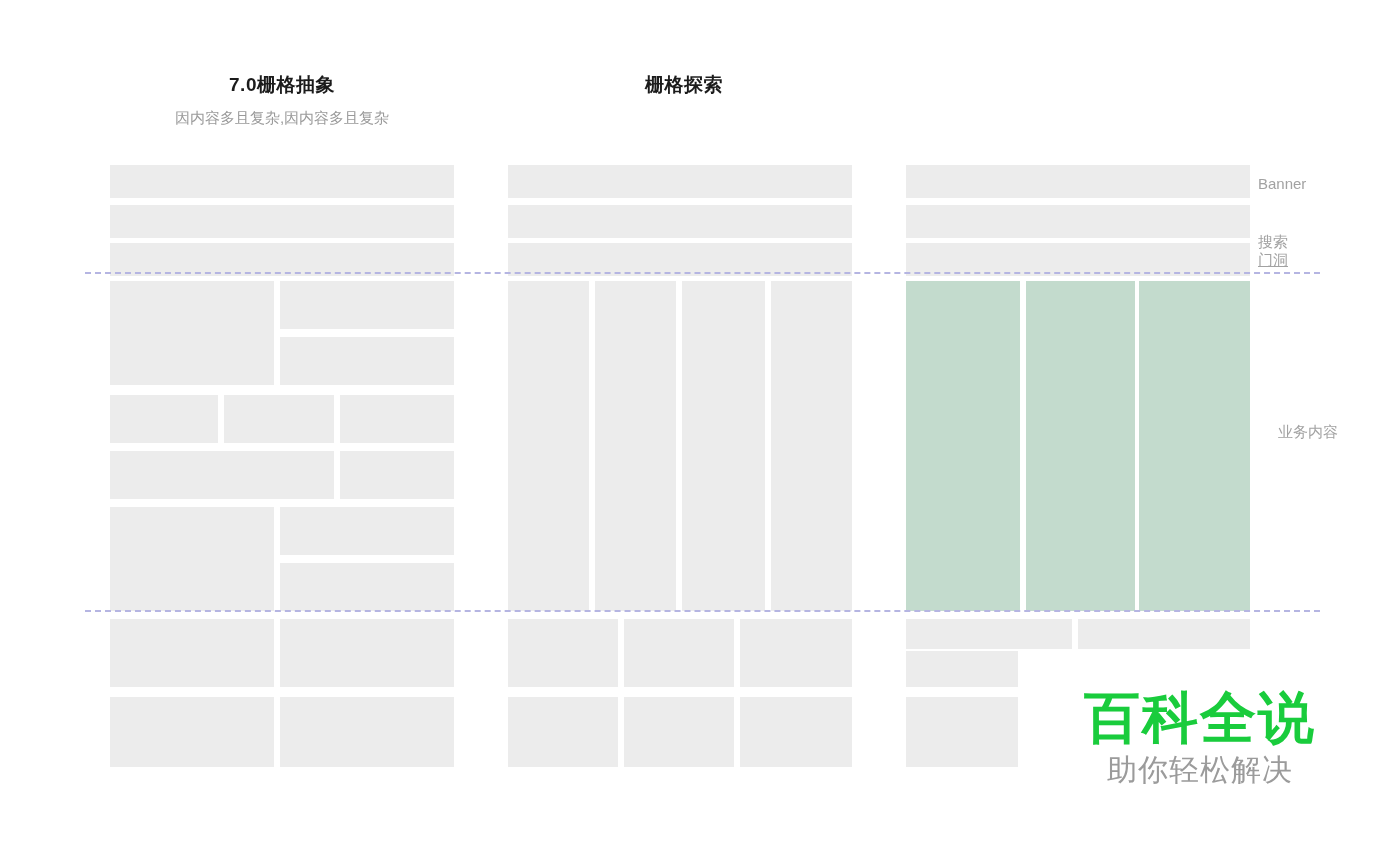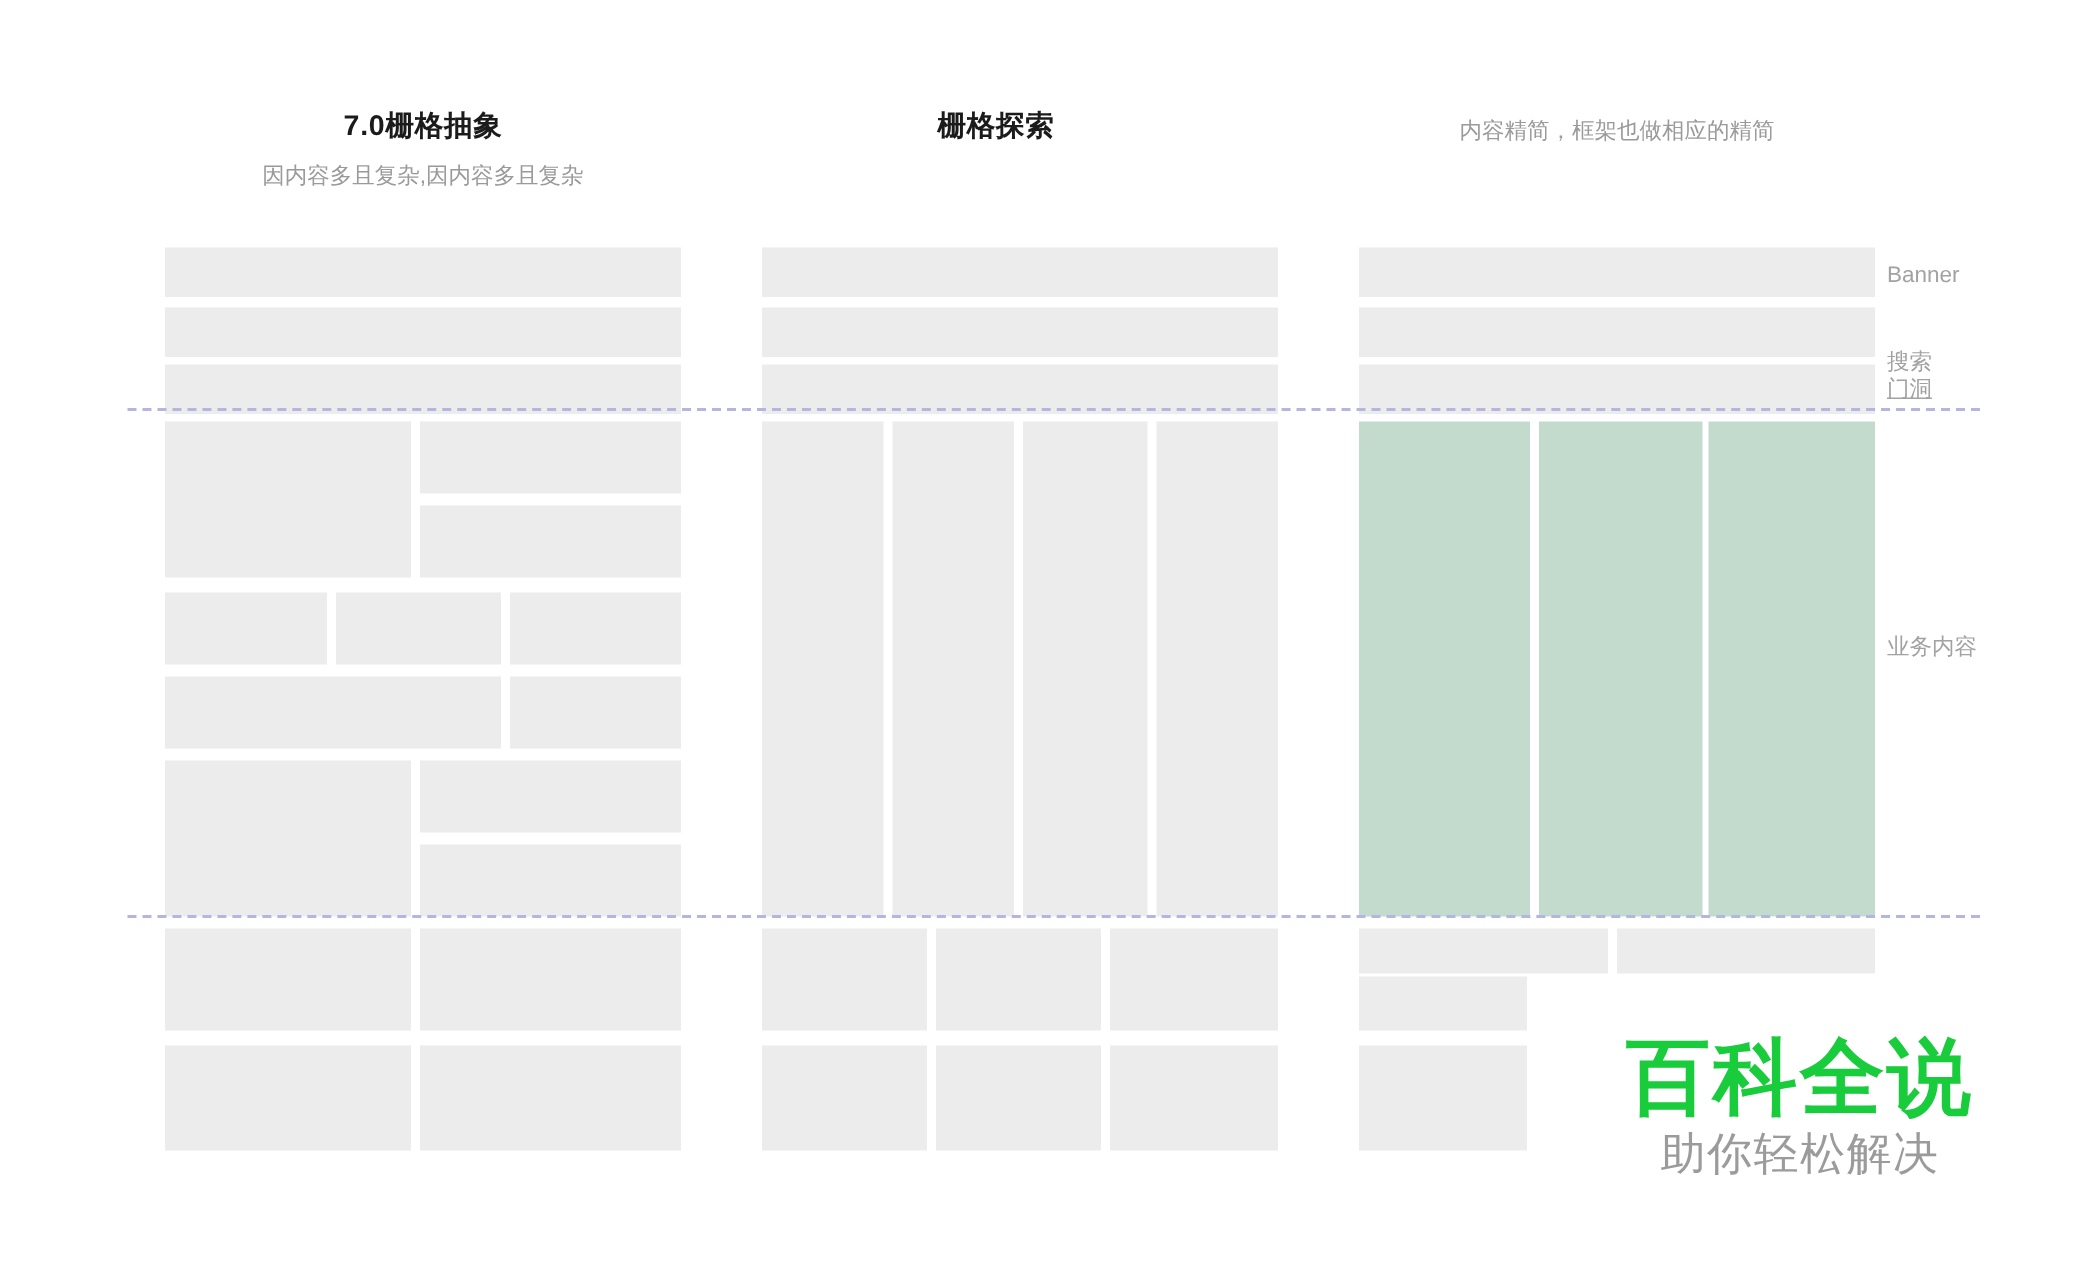--- a/index.html
+++ b/index.html
@@ -15,21 +15,21 @@
   .col-head { position:absolute; text-align:center; }
   .col-head .title {
     font-size:19px; font-weight:bold; color:#1b1b1b;
     letter-spacing:0.5px; line-height:30px; white-space:nowrap;
   }
   .col-head .sub {
     font-size:15px; color:#9a9a9a; line-height:24px;
     margin-top:6px; white-space:nowrap;
   }
   #head1 { left:110px; top:70px; width:344px; }
-  #head2 { left:492px; top:70px; width:344px;text-align:center; }
+  #head2 { left:512px; top:70px; width:344px;text-align:center; }
   #head3 { left:906px; top:70px; width:344px; }
 
   
   .blk { position:absolute; background:#ececec; }
   .blk.green { background:#c3dbcd; }
 
   
   .divider {
     position:absolute; left:85px; width:1235px; height:0;
     border-top:2px dashed #b5b5e2;
@@ -38,21 +38,21 @@
   #div-bot { top:610px; }
 
   
   .side-label {
     position:absolute; left:1258px;
     font-size:15px; color:#a2a2a2; line-height:20px; white-space:nowrap;
   }
   #lbl-banner { top:174px; }
   #lbl-search { top:212px;margin-top:20px; }
   #lbl-door   { top:250px;text-decoration:underline; }
-  #lbl-biz    { top:422px; }
+  #lbl-biz    { top:422px;margin-left:20px; }
 
   
   .watermark { position:absolute; left:1055px; top:688px; text-align:center; width:290px; }
   .watermark .wm-main {
     font-size:56px; font-weight:bold; color:#19cc3c;
     line-height:60px; letter-spacing:2px; white-space:nowrap;
   }
   .watermark .wm-sub {
     font-size:30px; color:#9b9b9b; line-height:40px;
     letter-spacing:1px; margin-top:2px; white-space:nowrap;
@@ -66,21 +66,20 @@
   <div class="col-head" id="head1">
     <div class="title">7.0栅格抽象</div>
     <div class="sub">因内容多且复杂,因内容多且复杂</div>
   </div>
 
   <div class="col-head" id="head2">
     <div class="title">栅格探索</div>
   </div>
 
   <div class="col-head" id="head3">
-    <div class="sub">内容精简，框架也做相应的精简</div>
   </div>
 
   <div id="blocks-col1">
       <div class="blk" style="left: 110px; top: 165px; width: 344px; height: 33px;"></div>
       <div class="blk" style="left: 110px; top: 205px; width: 344px; height: 33px;"></div>
       <div class="blk" style="left: 110px; top: 243px; width: 344px; height: 33px;"></div>
       <div class="blk" style="left: 110px; top: 281px; width: 164px; height: 104px;"></div>
       <div class="blk" style="left: 280px; top: 281px; width: 174px; height: 48px;"></div>
       <div class="blk" style="left: 280px; top: 337px; width: 174px; height: 48px;"></div>
       <div class="blk" style="left: 110px; top: 395px; width: 108px; height: 48px;"></div>

